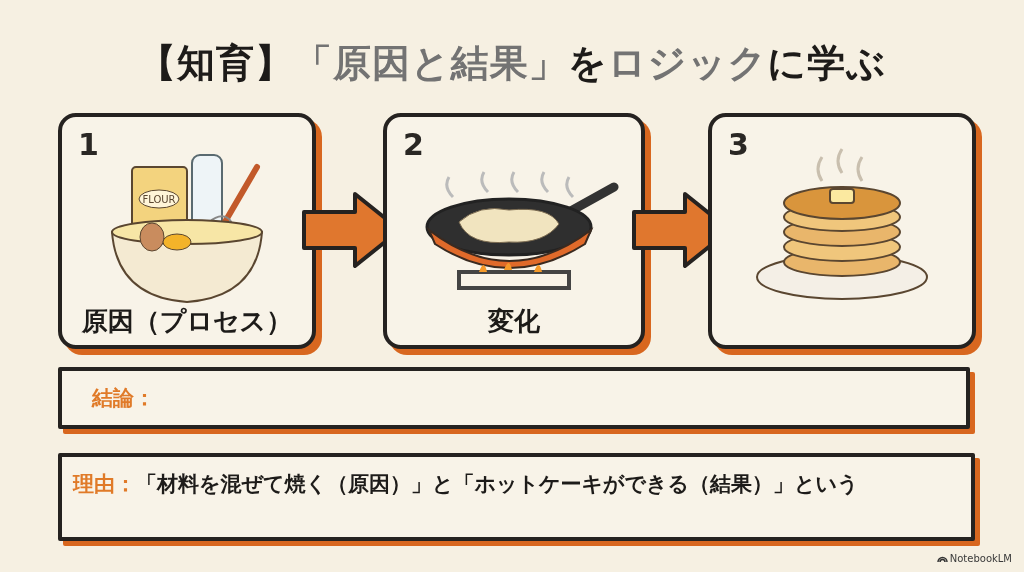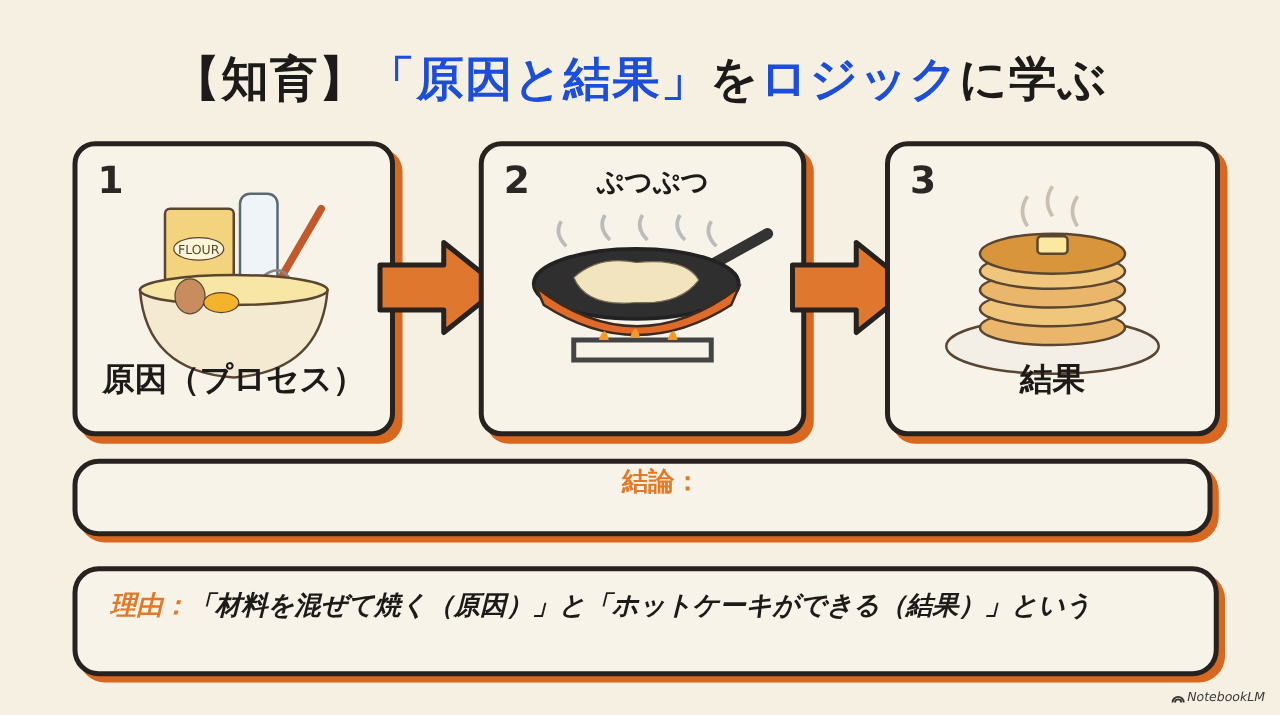--- a/index.html
+++ b/index.html
@@ -1,29 +1,29 @@
 <!DOCTYPE html>
 <html><head>
 <meta charset="utf-8">
 <style>
   html,body{margin:0;padding:0;}
   body{width:1024px;height:572px;background:#f6f0e2;position:relative;overflow:hidden;
        font-family:"DejaVu Sans","Liberation Sans",sans-serif;color:#1d1b19;}
   .title{position:absolute;left:0;top:38px;width:1024px;text-align:center;font-size:38px;font-weight:bold;letter-spacing:1px;white-space:nowrap;}
-  .title .o{color:#1d4ed8;}
+  .title .o{color:#737373;}
   .card{position:absolute;top:113px;height:236px;border:4px solid #252220;border-radius:18px;background:#f8f3e8;
         box-shadow:6px 6px 0 #d8671f;box-sizing:border-box;}
   .num{position:absolute;left:16px;top:10px;font-size:30px;font-weight:bold;color:#2a2724;}
-  .cap{position:absolute;left:0;right:0;bottom:24px;text-align:center;font-size:26px;font-weight:bold;}
+  .cap{position:absolute;left:0;right:0;bottom:6px;text-align:center;font-size:26px;font-weight:bold;}
   .illus{position:absolute;left:50%;top:20px;transform:translateX(-50%);}
   .arrow{position:absolute;top:190px;}
-  .box{position:absolute;border:4px solid #252220;border-radius:21px;background:#f8f3e8;box-sizing:border-box;
-       box-shadow:5px 5px 0 #d8671f;font-weight:bold;font-size:21px;flex-direction:column;}
+  .box{position:absolute;border:4px solid #252220;border-radius:2px;background:#f8f3e8;box-sizing:border-box;
+       box-shadow:5px 5px 0 #d8671f;font-weight:bold;font-size:21px;}
   .lbl{color:#e07a28;}
-  .credit{position:absolute;right:12px;bottom:8px;font-size:10px;color:#3a3a3a;display:flex;align-items:center;gap:2px;font-style:italic;}
+  .credit{position:absolute;right:12px;bottom:8px;font-size:10px;color:#3a3a3a;display:flex;align-items:center;gap:2px;}
 </style>
 </head>
 <body>
 
 <div class="title">
   <span>【知育】</span><span class="o">「原因と結果」</span><span>を</span><span class="o">ロジック</span><span>に学ぶ</span>
 </div>
 
 <div class="card" style="left:58px;width:258px;">
   <div class="num">1</div>
@@ -41,58 +41,57 @@
   </svg>
   <div class="cap">原因（プロセス）</div>
 </div>
 
 <svg class="arrow" style="left:300px;" width="105" height="80" viewBox="0 0 105 80">
   <path d="M4 22 H55 V4 L100 40 L55 76 V58 H4 Z" fill="#e0772e" stroke="#252220" stroke-width="4" stroke-linejoin="round"></path>
 </svg>
 
 <div class="card" style="left:383px;width:262px;">
   <div class="num">2</div>
-  <div style="position:absolute;left:90px;top:14px;font-size:22px;font-weight:bold;">ぷつぷつ</div>
   <svg class="illus" style="top:45px;" width="210" height="140" viewBox="0 0 210 140">
     <path d="M40 15 q-6 10 4 20 M75 10 q-6 10 4 20 M105 10 q-6 10 4 20 M135 10 q-6 10 4 20 M160 15 q-6 10 4 20" fill="none" stroke="#bbb" stroke-width="3"></path>
     <line x1="160" y1="50" x2="205" y2="25" stroke="#333" stroke-width="9" stroke-linecap="round"></line>
     <ellipse cx="100" cy="65" rx="82" ry="28" fill="#2f2f2f" stroke="#222" stroke-width="3"></ellipse>
     <path d="M20 68 Q100 130 182 68 L176 82 Q100 130 26 82 Z" fill="#e06a2a" stroke="#3a2a20" stroke-width="2"></path>
     <path d="M50 60 Q70 42 100 48 Q140 44 150 62 Q135 82 100 80 Q60 84 50 60 Z" fill="#f1e4bf" stroke="#7a6a50"></path>
     <rect x="50" y="110" width="110" height="16" fill="none" stroke="#444" stroke-width="4"></rect>
     <path d="M70 110 q5 -14 8 0 M95 108 q5 -14 8 0 M125 110 q5 -14 8 0" fill="#f59a2a"></path>
   </svg>
+  <div class="cap">変化</div>
 </div>
 
 <svg class="arrow" style="left:630px;" width="105" height="80" viewBox="0 0 105 80">
   <path d="M4 22 H55 V4 L100 40 L55 76 V58 H4 Z" fill="#e0772e" stroke="#252220" stroke-width="4" stroke-linejoin="round"></path>
 </svg>
 
 <div class="card" style="left:708px;width:268px;">
   <div class="num">3</div>
   <svg class="illus" width="180" height="170" viewBox="0 0 180 170">
     <path d="M70 20 q-8 12 0 24 M90 12 q-8 12 0 24 M110 20 q-8 12 0 24" fill="none" stroke="#c9bfae" stroke-width="3"></path>
     <ellipse cx="90" cy="140" rx="85" ry="22" fill="#f4efe6" stroke="#5a4630" stroke-width="2"></ellipse>
     <g stroke="#5a4630" stroke-width="2">
       <ellipse cx="90" cy="125" rx="58" ry="14" fill="#e9b66b"></ellipse>
       <ellipse cx="90" cy="110" rx="58" ry="14" fill="#f0c67c"></ellipse>
       <ellipse cx="90" cy="95" rx="58" ry="14" fill="#e9b66b"></ellipse>
       <ellipse cx="90" cy="80" rx="58" ry="14" fill="#f0c67c"></ellipse>
       <ellipse cx="90" cy="66" rx="58" ry="16" fill="#d9953c"></ellipse>
       <rect x="78" y="52" width="24" height="14" rx="3" fill="#fbe9a0"></rect>
     </g>
   </svg>
-  <div class="cap">結果</div>
 </div>
 
 <div class="box" style="left:58px;top:367px;width:912px;height:62px;display:flex;align-items:center;padding-left:30px;">
   <span class="lbl">結論：</span>
 </div>
 
-<div class="box" style="left:58px;top:453px;width:917px;height:88px;padding:10px 0 0 26px;line-height:34px;font-style:italic;">
+<div class="box" style="left:58px;top:453px;width:917px;height:88px;padding:10px 0 0 11px;line-height:34px;">
   <div><span class="lbl">理由：</span><span>「材料を混ぜて焼く（原因）」と「ホットケーキができる（結果）」という</span></div>
 </div>
 
 <div class="credit">
   <svg width="11" height="9" viewBox="0 0 11 9">
       <path d="M1 8 A4.5 4.5 0 0 1 10 8 M3 8 A2.5 2.5 0 0 1 8 8" fill="none" stroke="#333" stroke-width="1.5"></path>
     </svg>
   <span>NotebookLM</span>
 </div>
 

